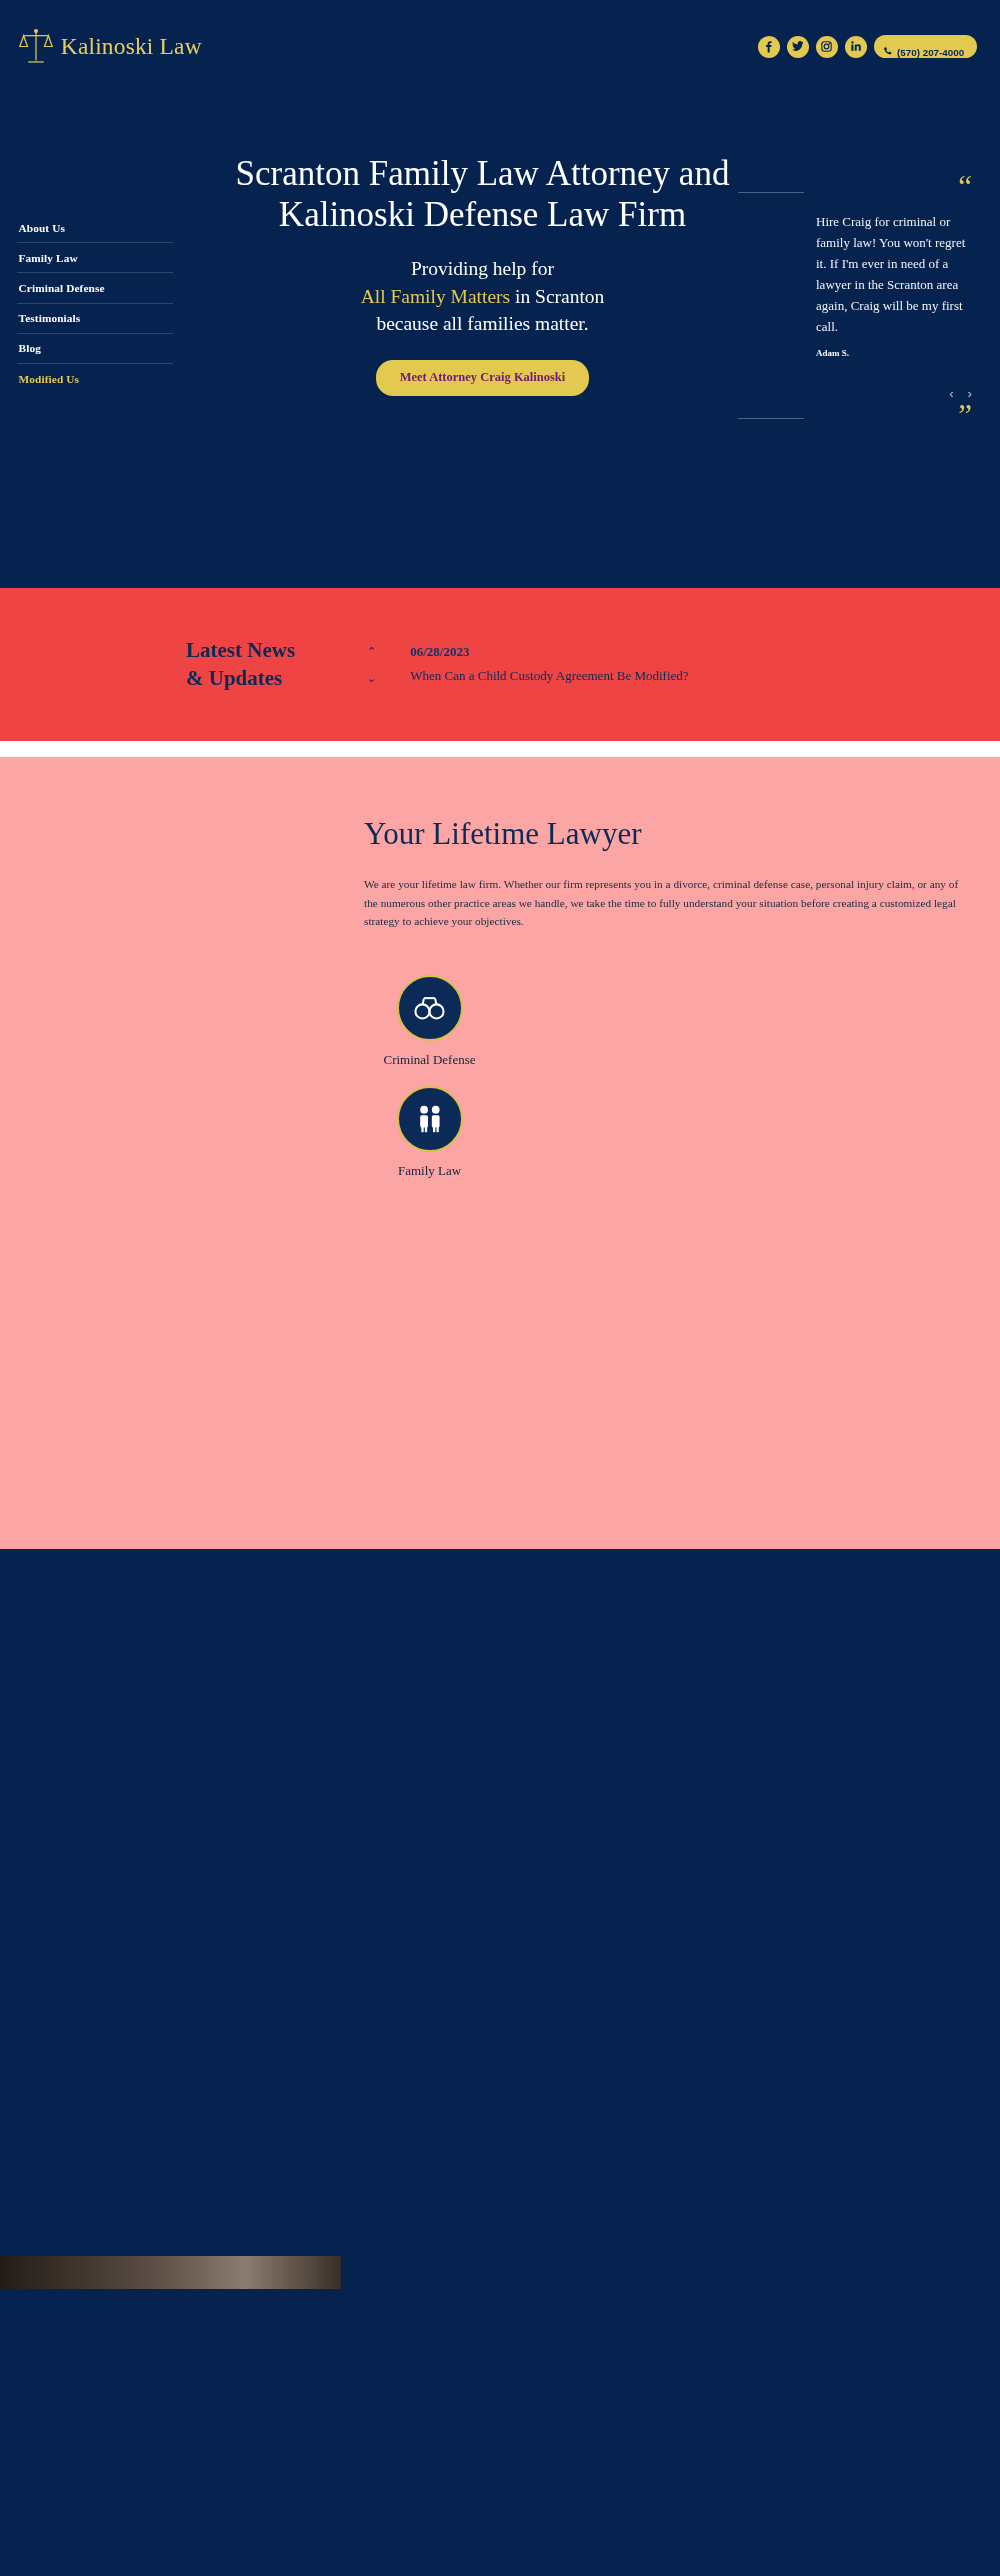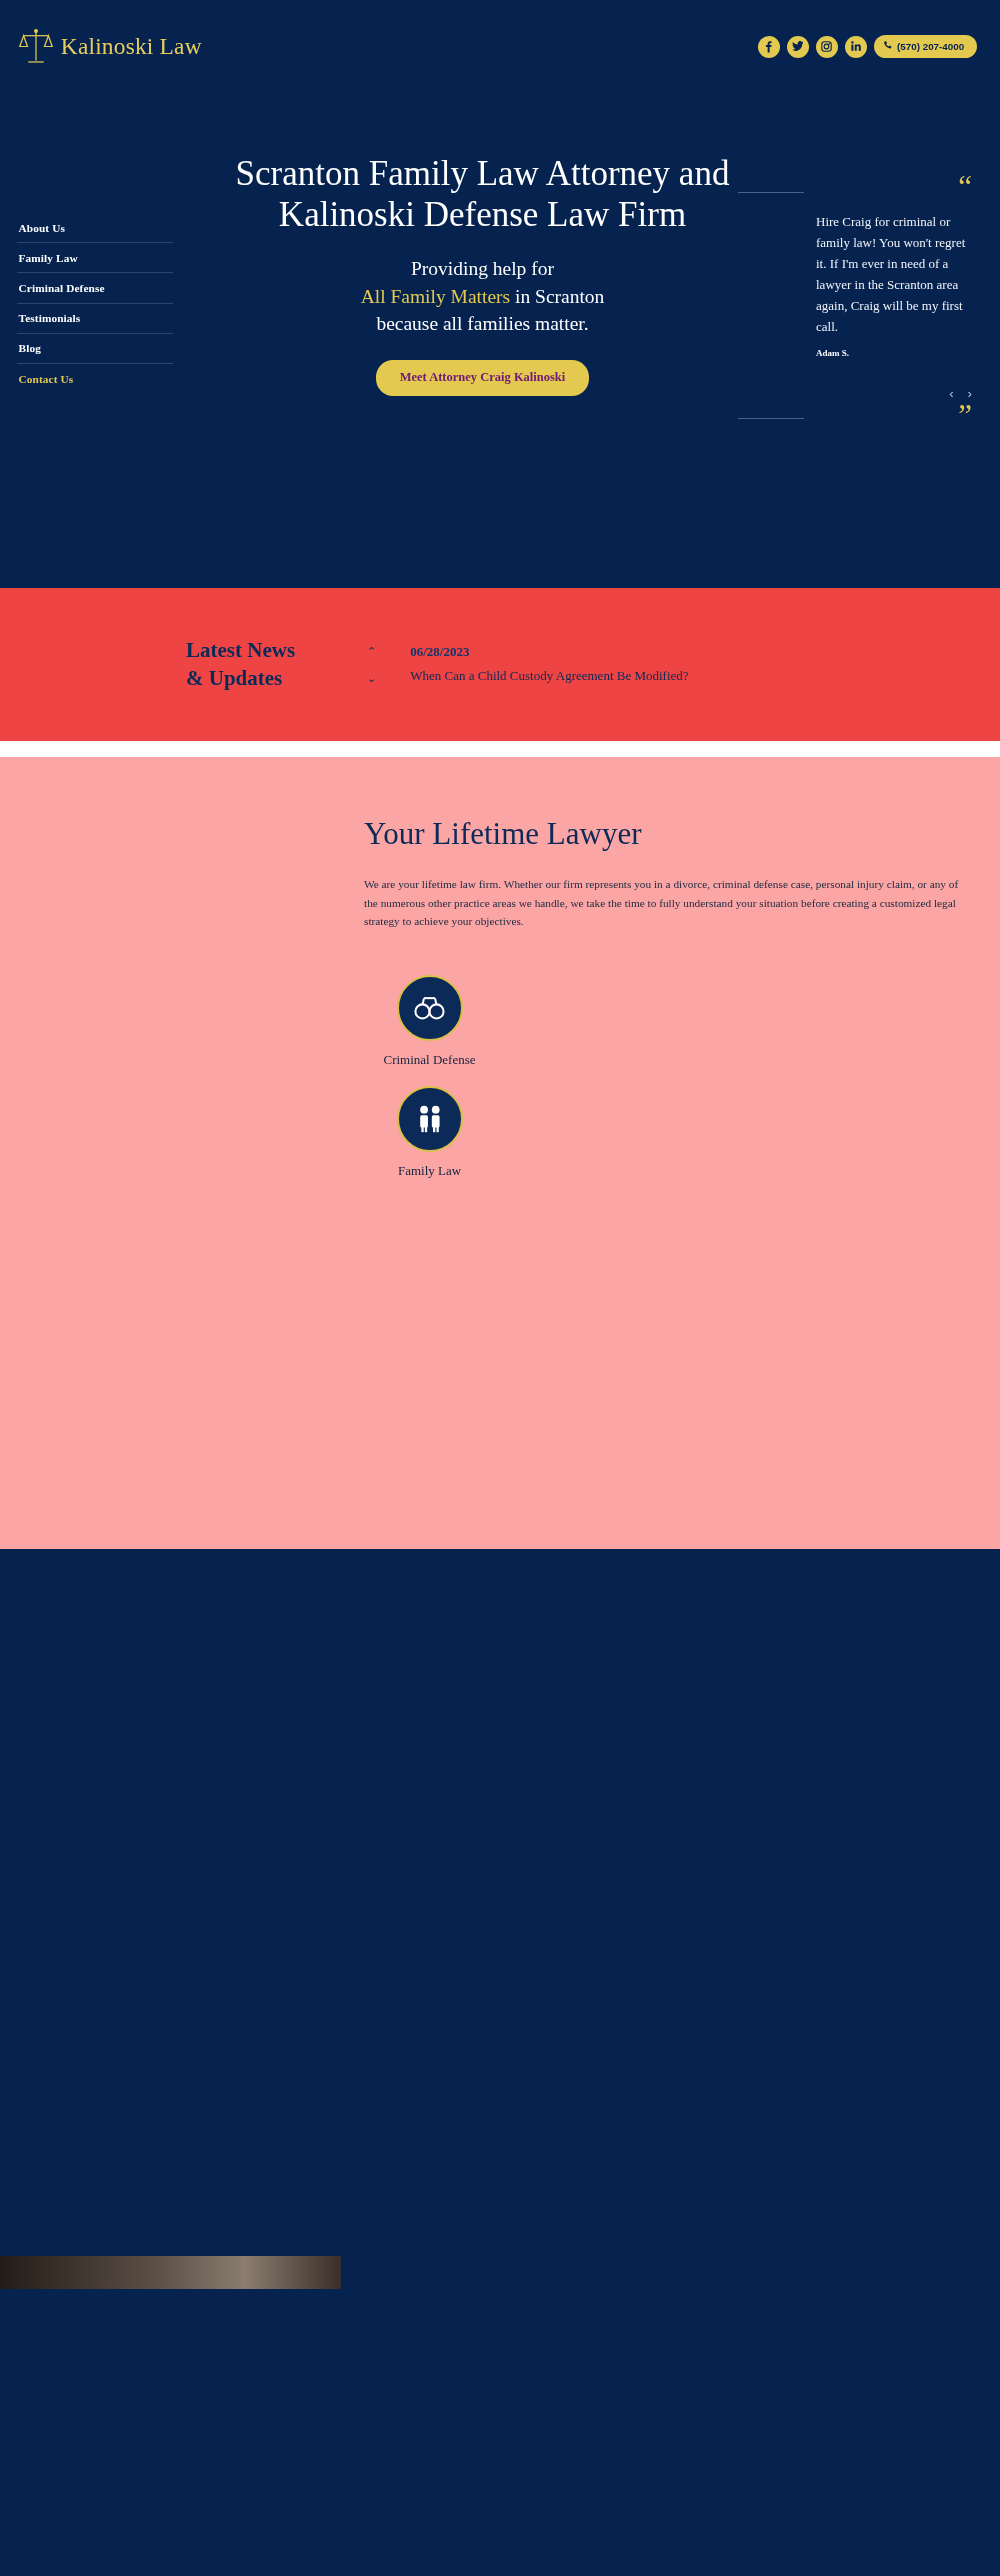--- a/index.html
+++ b/index.html
@@ -55,21 +55,21 @@
     font-family: "Liberation Sans", sans-serif;
     font-size: 11px; font-weight: bold;
     cursor: pointer;
   }
   .soc svg { display: block; }
   .phone-pill {
     height: 23px;
     border-radius: 11.7px;
     background: #e3c94f;
     color: #062350;
-    display: flex; align-items: center; gap: 4.7px;
+    display: flex; align-items: flex-end; gap: 4.7px;
     padding: 0 12.5px 0 9.4px;
     font-family: "Liberation Sans", sans-serif;
     font-size: 9.8px;
     font-weight: bold;
     cursor: pointer;
   }
 
   
   .sidenav {
     position: absolute;
@@ -339,21 +339,21 @@
       </div>
     </div>
   </div>
 
   <nav class="sidenav">
     <div class="sidenav-item">About Us</div>
     <div class="sidenav-item">Family Law</div>
     <div class="sidenav-item">Criminal Defense</div>
     <div class="sidenav-item">Testimonials</div>
     <div class="sidenav-item">Blog</div>
-    <div class="sidenav-item active">Contact Us</div>
+    <div class="sidenav-item active">Modified Us</div>
   </nav>
 
   <div class="hero-center">
     <h1 class="hero-title">Scranton Family Law Attorney and Kalinoski Defense Law Firm</h1>
     <div class="hero-sub">
       <span>Providing help for</span>
       <br>
       <span class="gold">All Family Matters</span>
       <span>in Scranton</span>
       <br>

